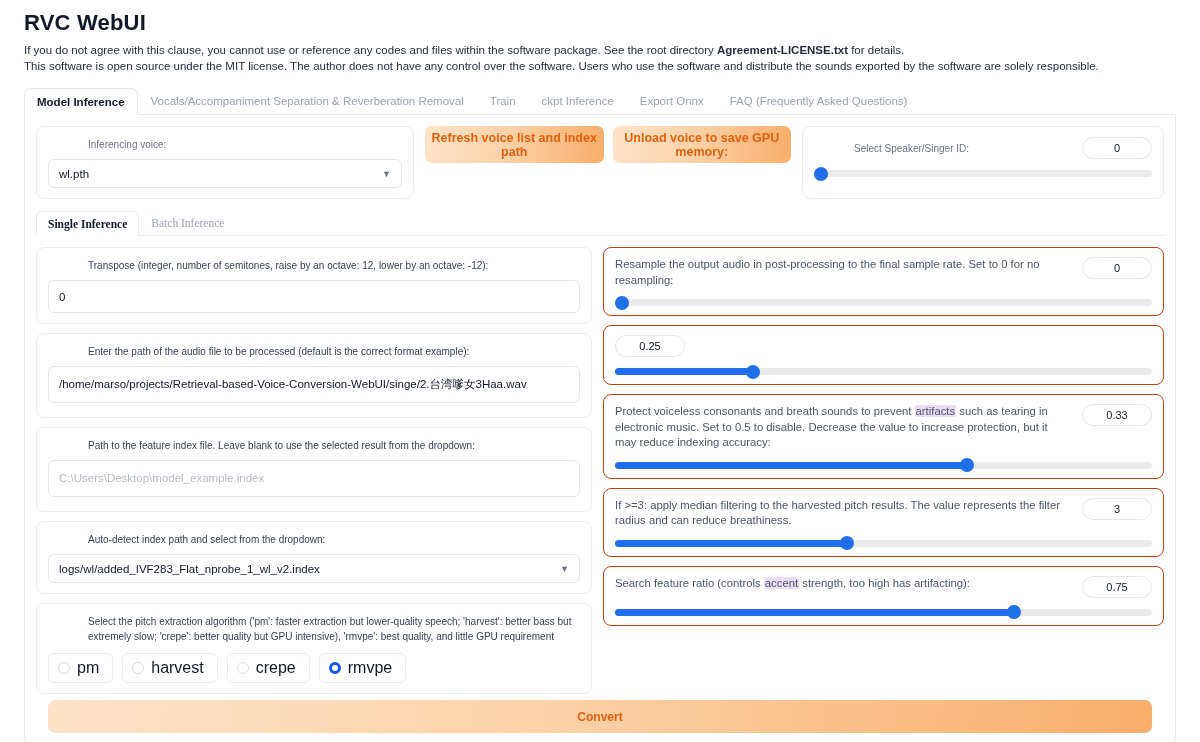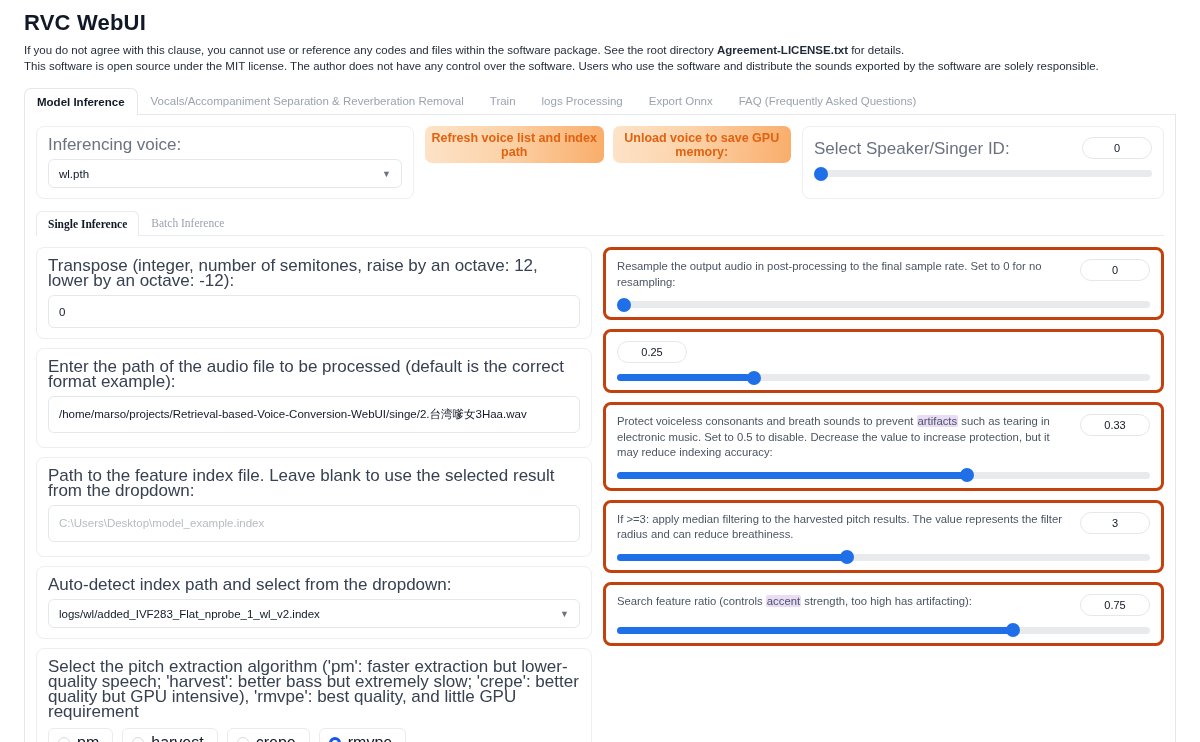--- a/index.html
+++ b/index.html
@@ -26,21 +26,21 @@
          border: 1px solid transparent; border-bottom: none; cursor: pointer;
          border-radius: 7px 7px 0 0; white-space: nowrap; }
   .tab.active { color: #111827; font-weight: 700; background: #fff;
                 border-color: #e5e7eb; margin-bottom: -1px; }
 
   .panel { border: 1px solid #e5e7eb; border-top: none; border-radius: 0 0 8px 8px;
            background: #fff; padding: 11px; }
 
   
   .box { border: 1px solid #eceef1; border-radius: 8px; background: #fff; padding: 10px 11px; }
-  .lbl { font-size: 17px; color: #6b7280; display: block; margin-bottom: 7px; line-height: 15px; }
+  .lbl { font-size: 10px; color: #6b7280; display: block; margin-bottom: 7px; line-height: 15px; margin-left: 40px; }
   .lbl-dark { color: #374151; }
 
   .row { display: flex; gap: 11px; align-items: stretch; }
 
   
   .select {
     height: 29px; border: 1px solid #e5e7eb; border-radius: 6px; background: #fff;
     display: flex; align-items: center; padding: 0 10px; font-size: 11.5px;
     color: #111827; position: relative; cursor: pointer;
   }
@@ -64,21 +64,21 @@
     background: linear-gradient(95deg,#fde3c8 0%, #fcd2a8 45%, #f9ad6a 100%);
     color: #e2620f; font-size: 12.5px; font-weight: 700; cursor: pointer;
     font-family: "Liberation Sans", sans-serif;
     display: flex; align-items: center; justify-content: center;
   }
   .obtn.tall { height: 37px; }
   .convert-wrap { padding: 6px 12px 0 12px; }
   .obtn.convert { height: 33px; font-size: 12px; font-weight: 700; }
 
   
-  .sliderblock { padding: 9px 11px; border: 3px solid #c2410c; border-radius: 8px; background:#fff; }
+  .sliderblock { padding: 9px 11px; border: 1px solid #c2410c; border-radius: 8px; background:#fff; }
   .sl-head { display: flex; align-items: flex-start; gap: 10px; }
   .sl-desc { font-size: 11.3px; line-height: 15.5px; color: #4b5563; flex: 1; }
   .hl { background: #eadcf7; border-radius: 2px; padding: 0 1px; }
   .numbox {
     flex: 0 0 auto; width: 70px; height: 22px; border: 1px solid #e5e7eb;
     border-radius: 11px; background: #fff; font-size: 11px; color: #111827;
     display: flex; align-items: center; justify-content: center;
   }
   .track { position: relative; height: 7px; background: #e9eaec; border-radius: 4px;
            margin-top: 11px; }
@@ -113,21 +113,21 @@
     <div>
       <span>If you do not agree with this clause, you cannot use or reference any codes and files within the software package. See the root directory </span><b>Agreement-LICENSE.txt</b><span> for details.</span>
     </div>
     <div>This software is open source under the MIT license. The author does not have any control over the software. Users who use the software and distribute the sounds exported by the software are solely responsible.</div>
   </div>
 
   <div class="tabbar">
     <div class="tab active">Model Inference</div>
     <div class="tab">Vocals/Accompaniment Separation &amp; Reverberation Removal</div>
     <div class="tab">Train</div>
-    <div class="tab">logs Processing</div>
+    <div class="tab">ckpt Inference</div>
     <div class="tab">Export Onnx</div>
     <div class="tab">FAQ (Frequently Asked Questions)</div>
   </div>
 
   <div class="panel">
 
     <div class="row">
 
       <div class="box" style="width:378px;">
         <span class="lbl">Inferencing voice:</span>

